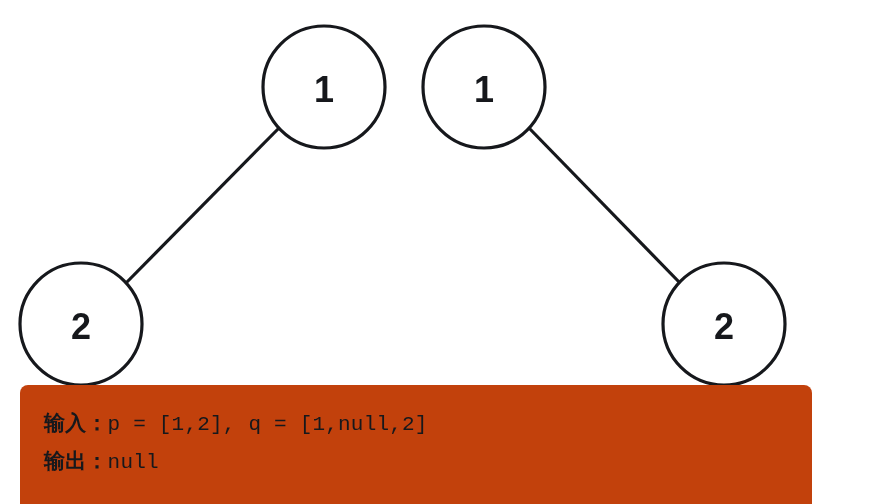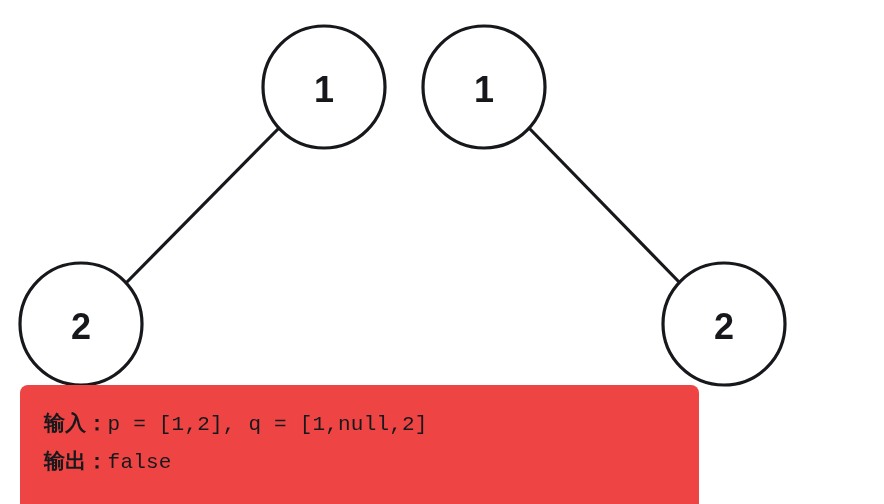--- a/index.html
+++ b/index.html
@@ -44,23 +44,23 @@
     font-size: 36px;
     font-weight: bold;
     fill: #16181c;
     text-anchor: middle;
     dominant-baseline: central;
   }
   #caption-panel {
     position: absolute;
     left: 20px;
     top: 385px;
-    width: 679px;
+    width: 792px;
     height: 119px;
-    background: #ef4444;
+    background: #c2410c;
     border-top-left-radius: 8px;
     border-top-right-radius: 8px;
     box-sizing: border-box;
     padding: 20px 0 0 24px;
   }
   .caption-line {
     font-family: "Liberation Mono", "DejaVu Sans Mono", monospace;
     font-size: 21px;
     line-height: 36px;
     color: #16181c;
@@ -100,16 +100,16 @@
       </g>
       <g>
         <circle class="node-circle" cx="724" cy="324" r="61"></circle>
         <text class="node-label" x="724" y="326">2</text>
       </g>
     </g>
   </svg>
 
   <div id="caption-panel">
     <div class="caption-line"><span class="cjk-label">输入：</span><span>p = [1,2], q = [1,null,2]</span></div>
-    <div class="caption-line"><span class="cjk-label">输出：</span><span>false</span></div>
+    <div class="caption-line"><span class="cjk-label">输出：</span><span>null</span></div>
   </div>
 
 </div>
 
 </body></html>

